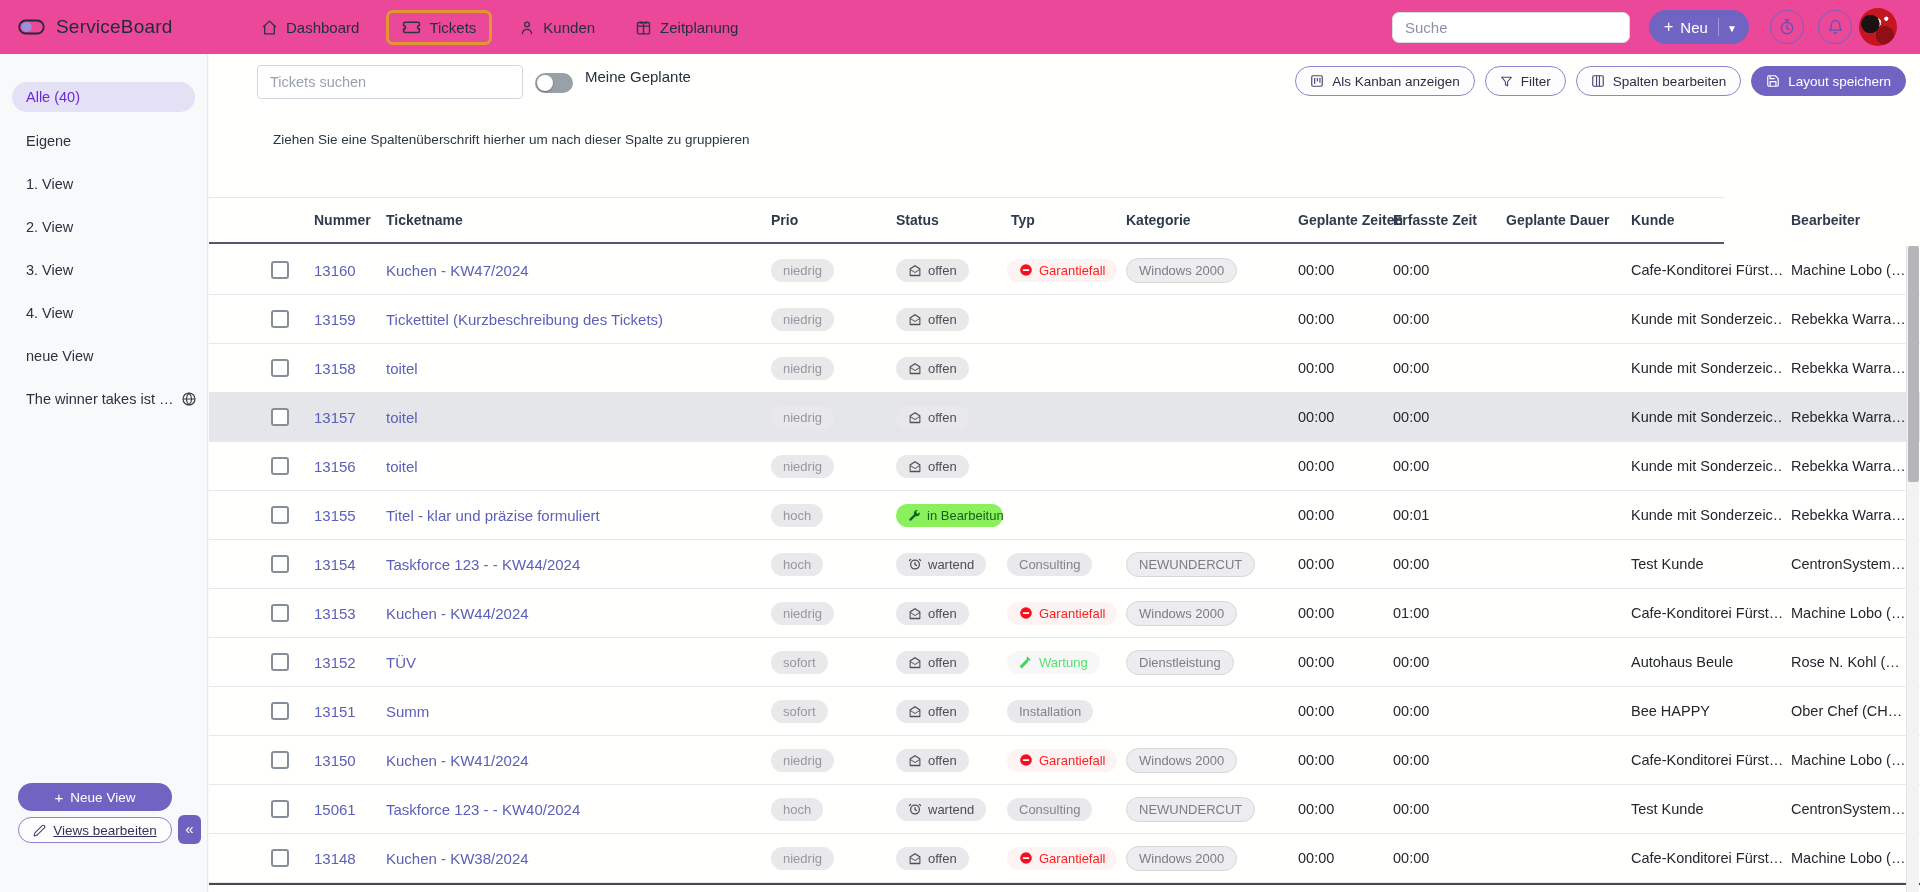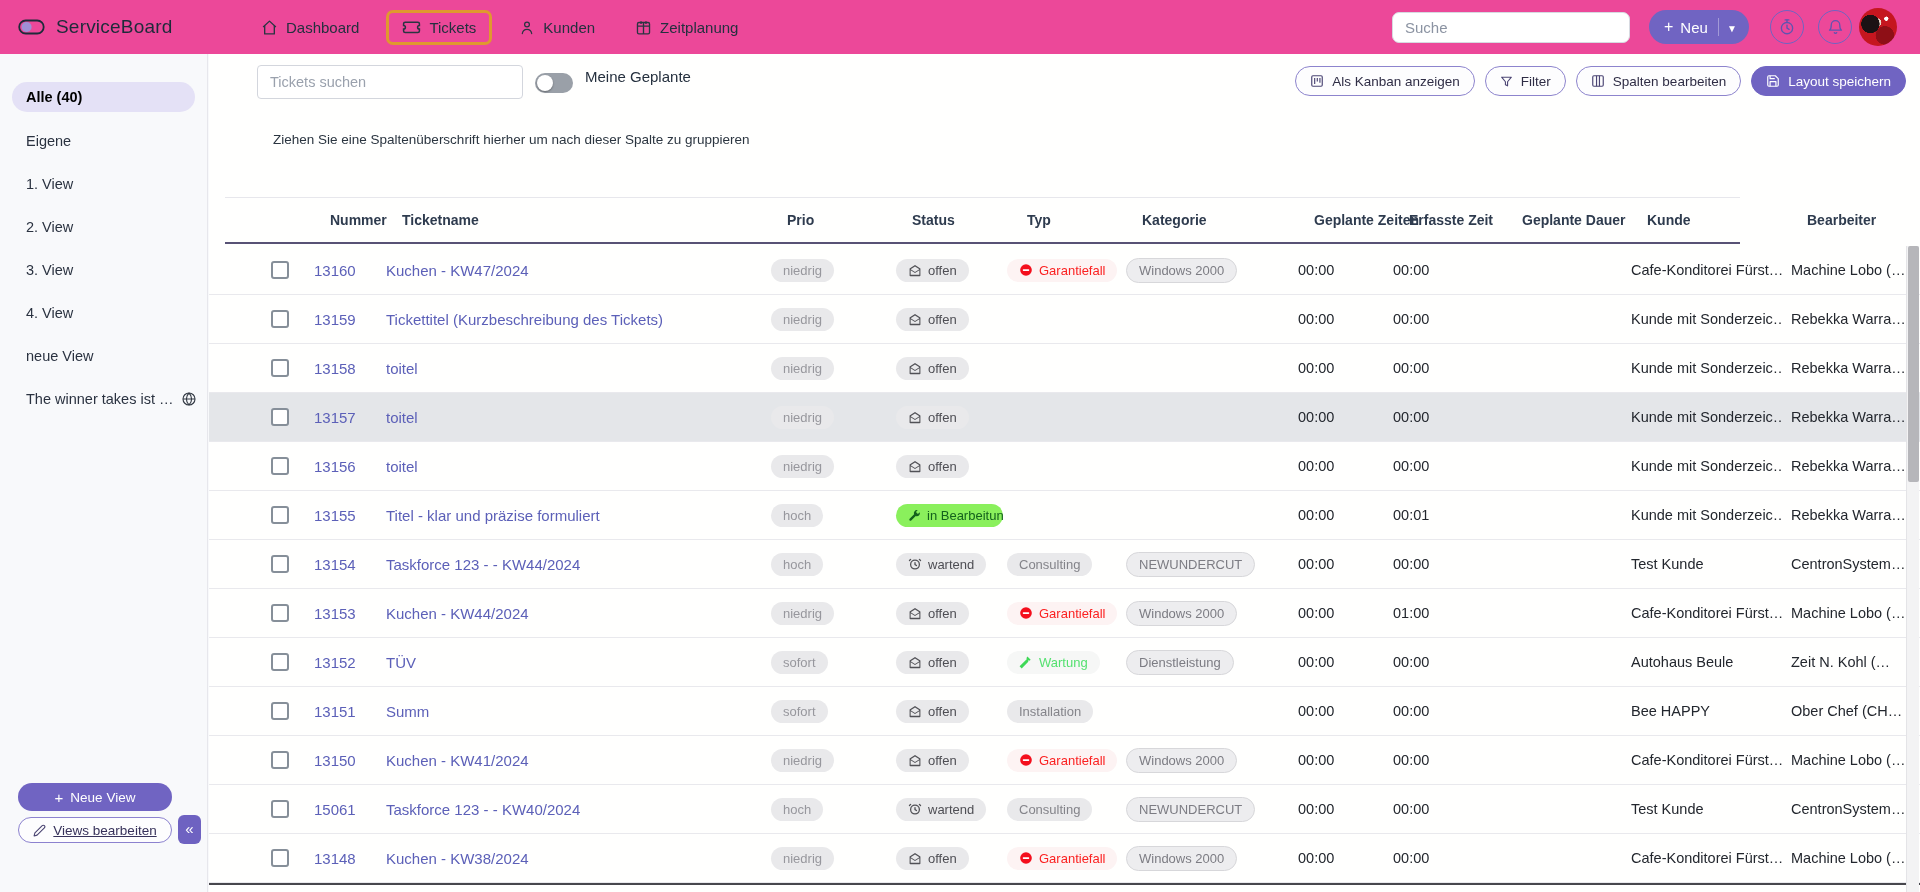--- a/index.html
+++ b/index.html
@@ -36,21 +36,21 @@
       radial-gradient(circle at 48% 38%, #ecd9c8 13%, rgba(0,0,0,0) 14%),
       radial-gradient(circle at 72% 28%, #ffffff 5%, rgba(0,0,0,0) 6%),
       radial-gradient(circle at 68% 72%, #8e0f16 24%, rgba(0,0,0,0) 25%),
       #c5161f;
   }
 
   
   .sidebar { position:absolute; left:0; top:54px; width:208px; height:838px; background:#f8f9fb; border-right:1px solid #e7e7ec; }
   .side-list { padding-top:22px; display:flex; flex-direction:column; }
   .side-item { height:43px; display:flex; align-items:center; gap:8px; margin:0 12px; padding:0 14px; font-size:14.5px; color:#2a3240; border-radius:21px; cursor:pointer; white-space:nowrap; }
-  .side-item.active { background:#e4e1f6; font-weight:bold; color:#000000; height:30px; margin-top:6px; margin-bottom:7px; }
+  .side-item.active { background:#e4e1f6; font-weight:normal; color:#6d28d9; height:30px; margin-top:6px; margin-bottom:7px; }
   .side-item .globe { color:#333a44; flex:none; }
   .side-bottom { position:absolute; left:0; bottom:0; width:100%; height:120px; }
   .btn-new-view { position:absolute; left:18px; top:11px; width:154px; height:28px; border-radius:14px; border:none; background:#7064c2; color:#fff; font-size:13.5px; font-family:inherit; display:flex; align-items:center; justify-content:center; gap:7px; cursor:pointer; }
   .btn-edit-views { position:absolute; left:18px; top:45px; width:154px; height:26px; border-radius:13px; border:1px solid #8c82cf; background:#fdfdfe; color:#37325a; font-size:13.5px; font-family:inherit; display:flex; align-items:center; justify-content:center; gap:7px; cursor:pointer;text-decoration:underline; }
   .btn-collapse { position:absolute; left:178px; top:43px; width:23px; height:29px; border-radius:6px; border:none; background:#6e62c1; color:#fff; font-size:15px; cursor:pointer; display:flex; align-items:center; justify-content:center; padding-bottom:2px; }
 
   
   .content { position:absolute; left:209px; top:54px; width:1711px; height:838px; background:#fffffe; }
   .tickets-search { position:absolute; left:48px; top:11px; width:266px; height:34px; background:#fff; border:1px solid #d3d6dd; border-radius:4px; font-size:14.5px; color:#3a4556; padding:0 12px; font-family:inherit; outline:none; }
   .tickets-search::placeholder { color:#9aa1ad; }
@@ -60,21 +60,21 @@
   .toolbar-right { position:absolute; right:14px; top:12px; display:flex; gap:10px; }
   .pill-btn { height:30px; display:flex; align-items:center; gap:8px; padding:0 14px; border-radius:15px; border:1px solid #8d84cd; background:#fdfdfe; color:#2f2d45; font-size:13.5px; font-family:inherit; cursor:pointer; white-space:nowrap; }
   .pill-btn .bicon { color:#4b4574; }
   .pill-btn.filled { background:#7064c2; border-color:#7064c2; color:#fff; }
   .pill-btn.filled .bicon { color:#fff; }
 
   .group-hint { position:absolute; left:64px; top:78px; font-size:13.5px; color:#2b3540; }
 
   
   .grid-row { display:grid; grid-template-columns:52px 72px 385px 125px 115px 115px 172px 95px 113px 125px 160px 138px; align-items:center; padding-left:45px; }
-  .thead { position:absolute; left:16px; top:143px; width:1515px; height:47px; border-top:1px solid #e7e7ec; border-bottom:2px solid #585275; }
+  .thead { position:absolute; left:0; top:143px; width:1515px; height:47px; border-top:1px solid #e7e7ec; border-bottom:2px solid #585275; }
   .th { font-size:14px; font-weight:bold; color:#2e3b4e; padding-left:8px; white-space:nowrap; cursor:pointer; }
   .tbody { position:absolute; left:0; top:192px; width:1864px; }
   .trow { height:49px; border-bottom:1px solid #e9e9ed; cursor:pointer; background:#fffffe; }
   .trow.hl-row { background:#e4e6e9; }
   .tbody-end { position:absolute; left:0; top:829px; width:1711px; border-bottom:2px solid #47474d; }
   .td { padding-left:8px; overflow:hidden; white-space:nowrap; font-size:14.5px; color:#23272e; }
   .td-check { display:flex; justify-content:center; padding-left:0; }
   .row-check { width:18px; height:18px; border:2px solid #868f99; border-radius:3px; background:#fff; cursor:pointer; }
   .td-link { color:#5c60b8; font-size:15px; }
   .chip { display:inline-flex; align-items:center; gap:6px; padding:4px 12px; border-radius:13px; font-size:13px; white-space:nowrap; max-width:100%; }
@@ -512,21 +512,21 @@
                 <path d="M14.5 2.5 20 8l-2 2-1.2-1.2-1.5 1.5 1 1L4.6 23 1 19.4 12.7 7.7l1-1-1.2-1.2z"></path>
               </svg>
             </span>
             <span>Wartung</span>
           </span></div>
         <div class="td"><span class="chip chip-cat">Dienstleistung</span></div>
         <div class="td">00:00</div>
         <div class="td">00:00</div>
         <div class="td"></div>
         <div class="td">Autohaus Beule</div>
-        <div class="td">Zeit N. Kohl (…</div>
+        <div class="td">Rose N. Kohl (…</div>
       </div>
       <div class="trow grid-row">
         <div class="td td-check">
           <span class="row-check"></span>
         </div>
         <div class="td td-link">13151</div>
         <div class="td td-link">Summ</div>
         <div class="td"><span class="chip chip-prio">sofort</span></div>
         <div class="td"><span class="chip chip-status">
             <span class="cicon" style="display: inline-flex;">

